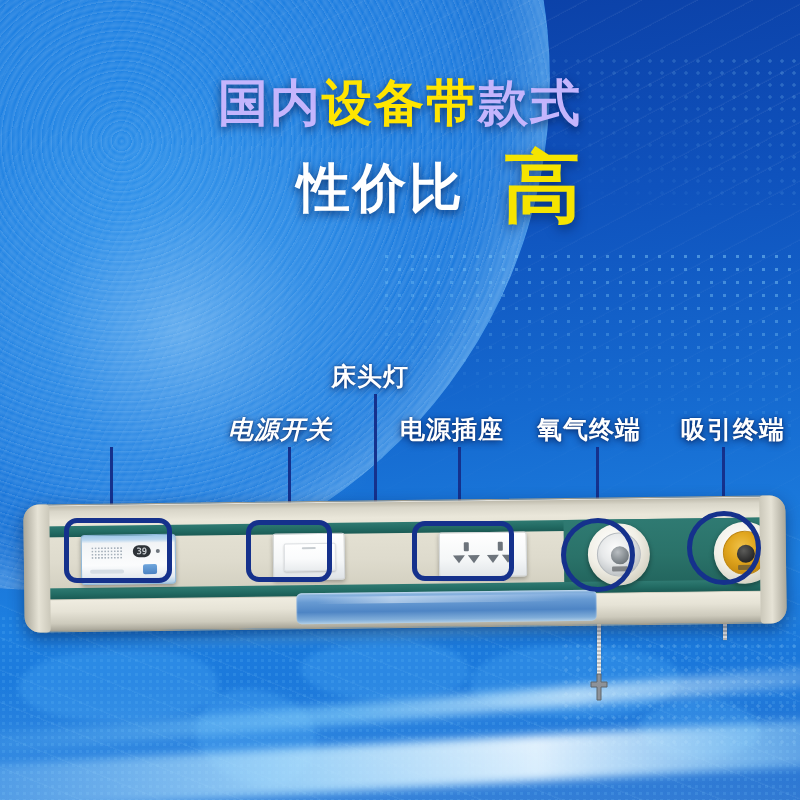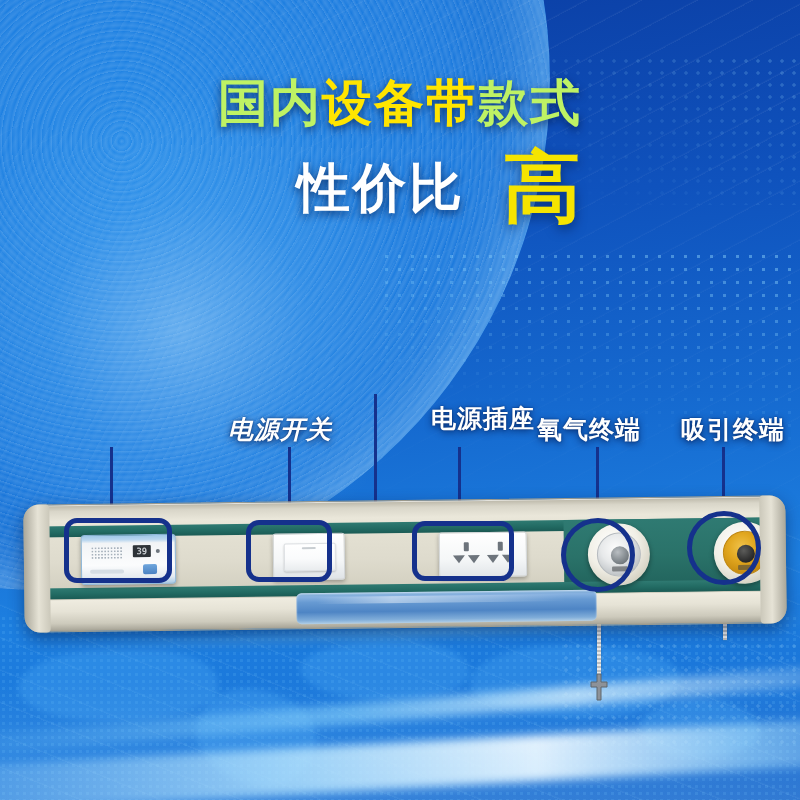--- a/index.html
+++ b/index.html
@@ -89,21 +89,21 @@
   .sweep3{position:absolute;left:-60px;top:628px;width:950px;height:9px;
     background:linear-gradient(to right,rgba(255,255,255,0) 10%,rgba(150,220,255,.40) 50%,rgba(255,255,255,0) 95%);
     filter:blur(4px);transform:rotate(-2.2deg);}
   .botglow{position:absolute;left:0;bottom:0;width:800px;height:120px;
     background:linear-gradient(to top,rgba(130,205,255,.30),rgba(0,0,0,0));}
 
   
   .headline{position:absolute;left:0;top:78px;width:800px;text-align:center;z-index:30;}
   .hl-row1{font-size:50px;font-weight:bold;line-height:1;letter-spacing:2px;
     text-shadow:0 3px 9px rgba(2,24,74,.72);}
-  .hl-row1 .w{color:#bef264;}
+  .hl-row1 .w{color:#c4b5fd;}
   .hl-row1 .y{color:#ffe500;}
   .hl-row2{margin-top:22px;display:flex;justify-content:center;align-items:center;gap:38px;
     padding-left:34px;margin-left:44px;}
   .hl-big{font-size:53px;font-weight:bold;color:#ffffff;letter-spacing:3px;line-height:1;
     text-shadow:0 3px 9px rgba(2,24,74,.72);}
   .hl-gao{font-size:78px;font-weight:bold;color:#f5e400;line-height:.95;
     text-shadow:0 4px 12px rgba(2,24,74,.60);}
 
   
   .label{position:absolute;z-index:40;color:#fff;font-weight:bold;font-size:25px;
@@ -143,21 +143,21 @@
   .cap-r{right:0;border-radius:4px 16px 16px 4px;
     background:linear-gradient(to left,#aaa79a,#e6e3d6 55%,#cbc8ba);}
 
   
   .intercom{position:absolute;left:57px;top:31px;width:95px;height:50px;border-radius:4px;
     background:linear-gradient(to bottom,#9fc7e8 0%,#b9d6ef 9%,#f2f4f6 16%,#fbfcfd 62%,#e6ebf0 86%,#a9cbe8 100%);
     box-shadow:0 2px 4px rgba(0,0,0,.32);border:1px solid #8fb8da;}
   .ic-grille{position:absolute;left:9px;top:11px;width:32px;height:13px;
     background-image:radial-gradient(circle, #9aa6b2 .7px, transparent .9px);background-size:3.2px 3.2px;
     opacity:.85;border-radius:2px;}
-  .ic-display{position:absolute;left:51px;top:10px;width:18px;height:12px;border-radius:1px;
+  .ic-display{position:absolute;left:51px;top:10px;width:18px;height:12px;border-radius:6px;
     background:#2e3338;color:#c8ccd0;font-size:9px;font-weight:bold;line-height:12px;text-align:center;
     font-family:"DejaVu Sans Mono",monospace;}
   .ic-led{position:absolute;left:74px;top:14px;width:4px;height:4px;border-radius:50%;background:#6d757d;}
   .ic-btn{position:absolute;left:61px;top:29px;width:14px;height:10px;border-radius:2px;
     background:linear-gradient(to bottom,#6fa6dd,#4b82c2);}
   .ic-slot{position:absolute;left:8px;top:34px;width:34px;height:4px;border-radius:2px;background:#d5dde4;}
 
   .lswitch{position:absolute;left:249px;top:32px;width:72px;height:47px;border-radius:3px;
     background:linear-gradient(to bottom,#ffffff,#f4f6f7 60%,#dfe3e6);
     box-shadow:0 2px 4px rgba(0,0,0,.30);border:1px solid #d3d7da;}
@@ -231,21 +231,22 @@
 
   <div class="headline">
     <div class="hl-row1"><span class="w">国内</span><span class="y">设备带</span><span class="w">款式</span></div>
     <div class="hl-row2">
       <span class="hl-big">性价比</span>
       <span class="hl-gao">高</span>
     </div>
   </div>
 
   <div class="label" style="left:228px;top:413px;font-style:italic;">电源开关</div>
-  <div class="label" style="left:400px;top:402px;margin-left:31px;">电源插座</div>
+  <div class="label" style="left:331px;top:360px;">床头灯</div>
+  <div class="label" style="left:400px;top:413px;">电源插座</div>
   <div class="label" style="left:537px;top:413px;">氧气终端</div>
   <div class="label" style="left:673px;top:413px;padding-left:8px;">吸引终端</div>
 
   <div class="leader" style="left:110px;top:447px;height:78px;"></div>
   <div class="leader" style="left:288px;top:447px;height:75px;"></div>
   <div class="leader" style="left:374px;top:394px;height:205px;"></div>
   <div class="leader" style="left:458px;top:447px;height:75px;"></div>
   <div class="leader" style="left:596px;top:447px;height:76px;"></div>
   <div class="leader" style="left:722px;top:447px;height:72px;"></div>
 

